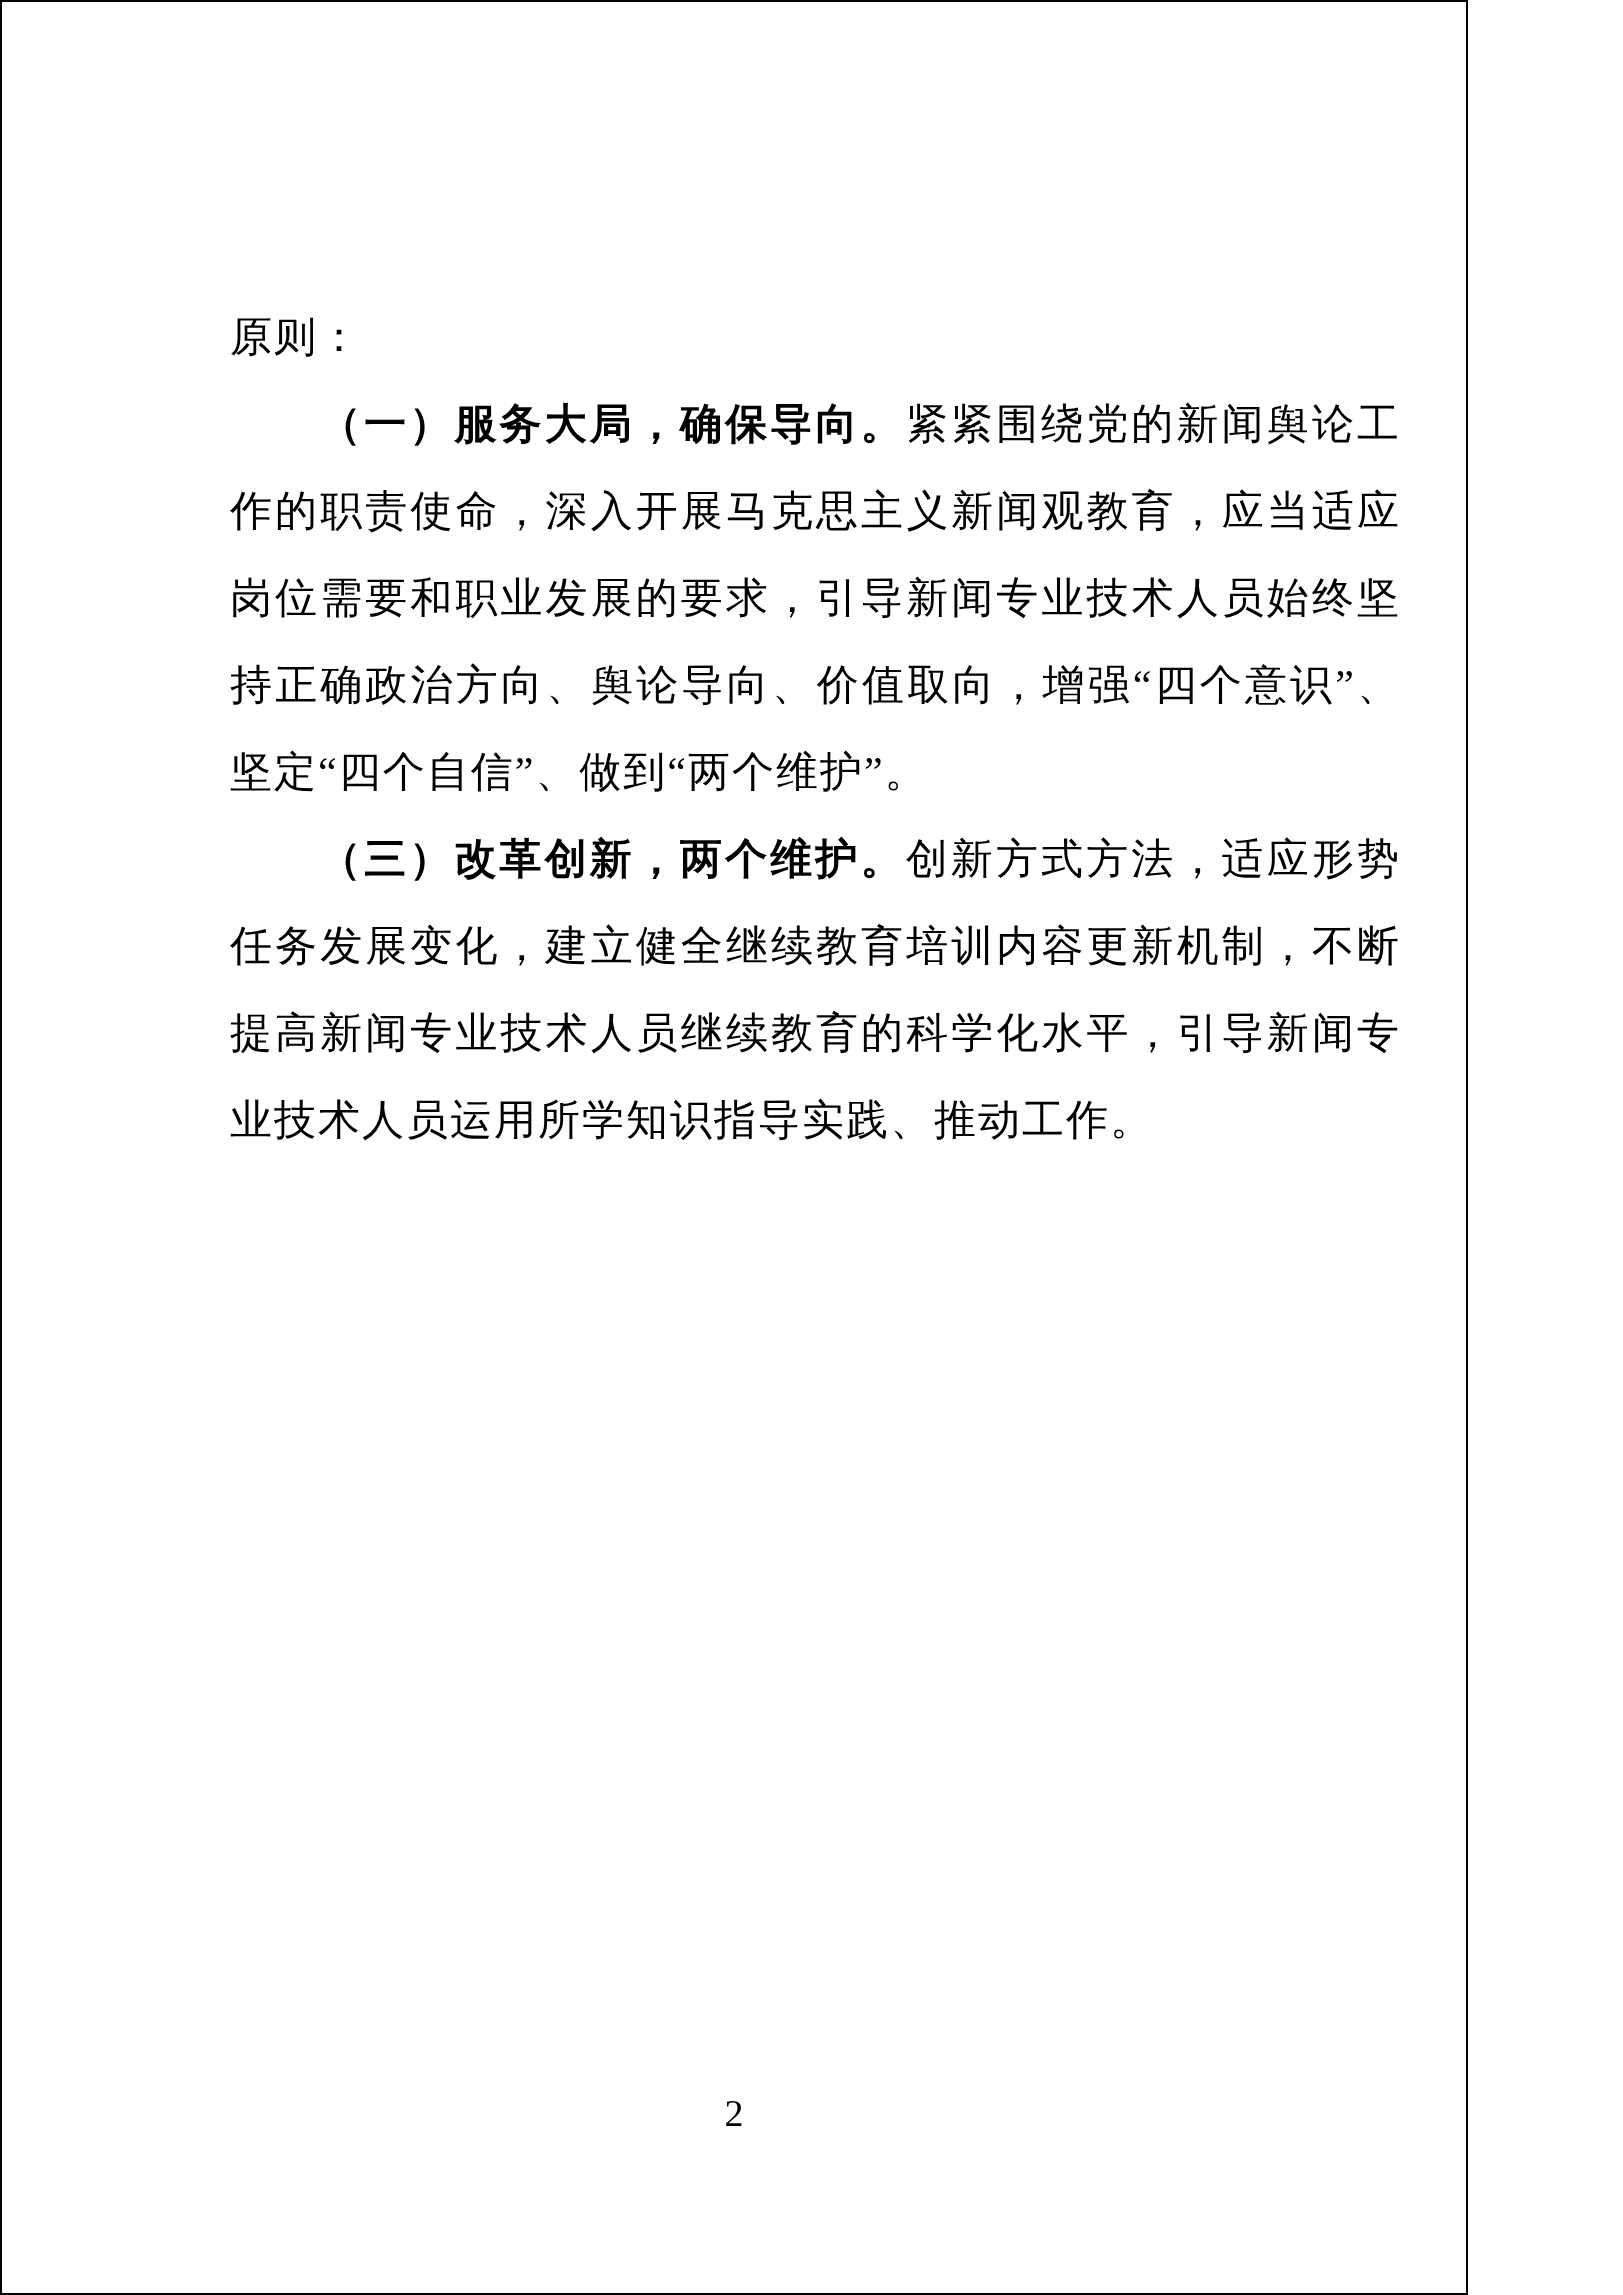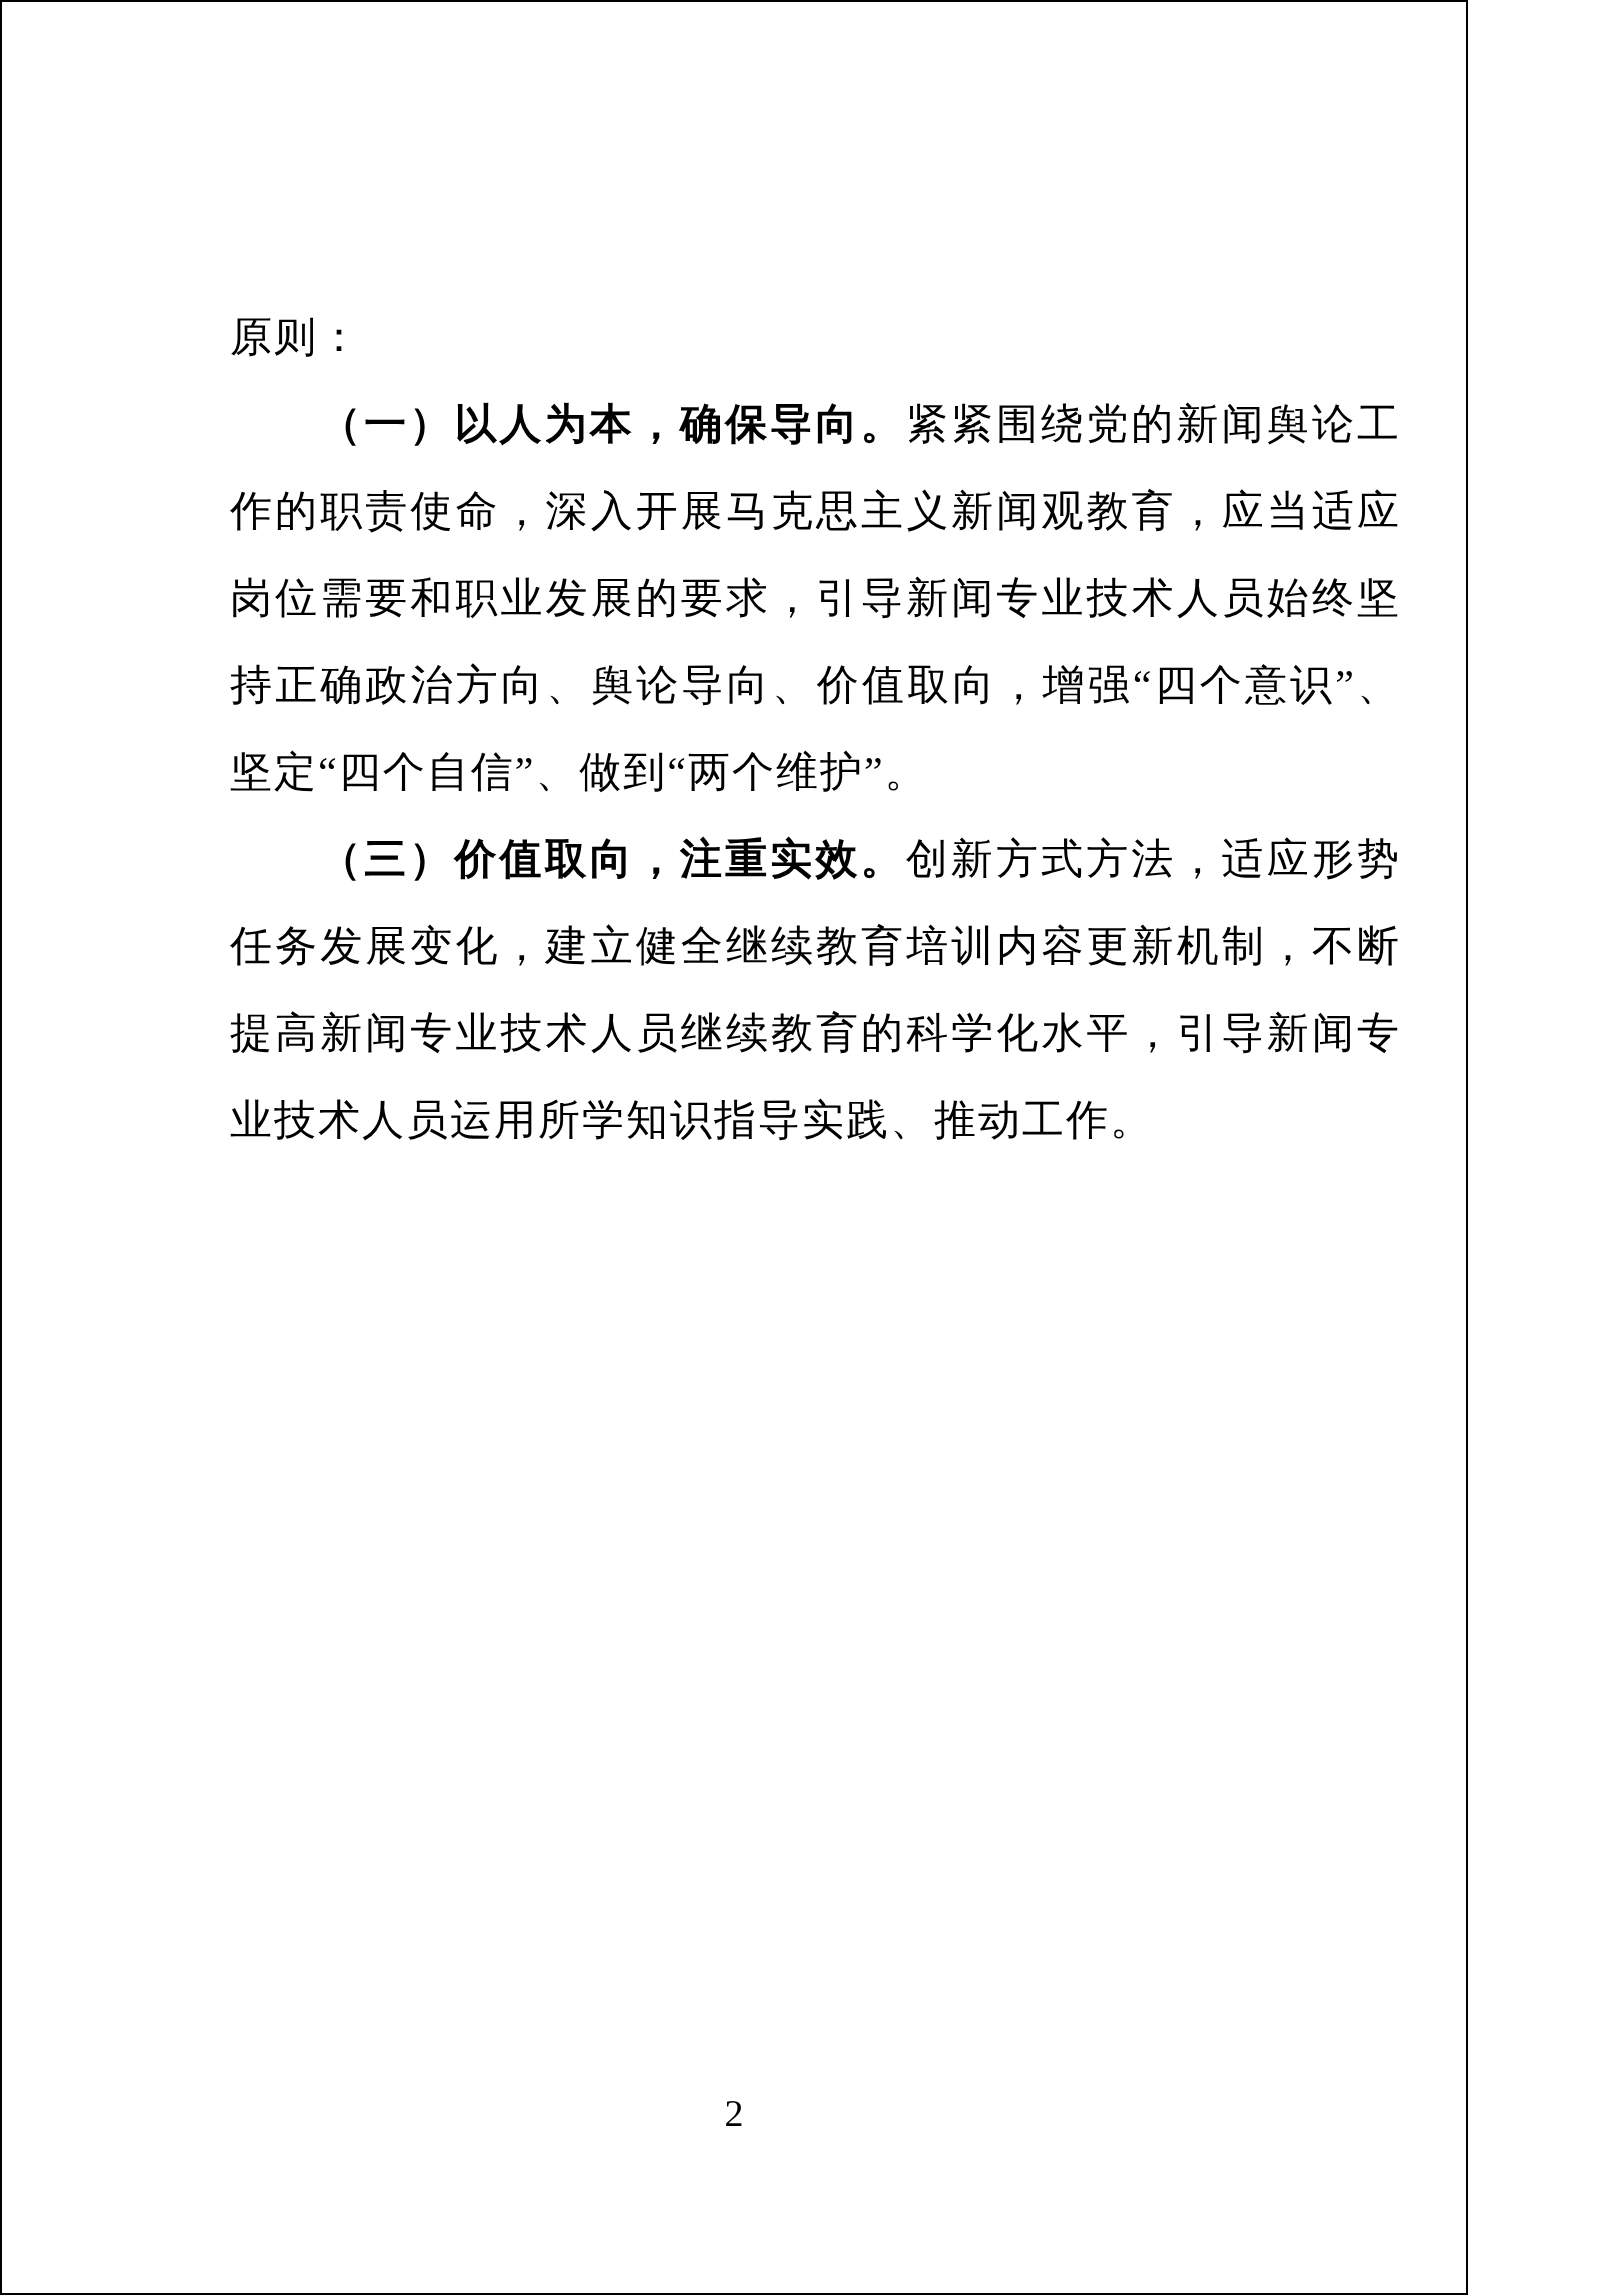--- a/index.html
+++ b/index.html
@@ -68,23 +68,23 @@
   }
 </style>
 </head>
 <body>
 
 <div class="page">
   <div class="text-block">
 
     <p class="para"><span>原则：</span></p>
 
-    <p class="para indent"><span class="lead">（一）以人为本，确保导向。</span><span>紧紧围绕党的新闻舆论工作的职责使命，深入开展马克思主义新闻观教育，应当适应岗位需要和职业发展的要求，引导新闻专业技术人员始终坚持正确政治方向、舆论导向、价值取向，增强“四个意识”、坚定“四个自信”、做到“两个维护”。</span></p>
+    <p class="para indent"><span class="lead">（一）服务大局，确保导向。</span><span>紧紧围绕党的新闻舆论工作的职责使命，深入开展马克思主义新闻观教育，应当适应岗位需要和职业发展的要求，引导新闻专业技术人员始终坚持正确政治方向、舆论导向、价值取向，增强“四个意识”、坚定“四个自信”、做到“两个维护”。</span></p>
 
 
-    <p class="para indent"><span class="lead">（三）价值取向，注重实效。</span><span>创新方式方法，适应形势任务发展变化，建立健全继续教育培训内容更新机制，不断提高新闻专业技术人员继续教育的科学化水平，引导新闻专业技术人员运用所学知识指导实践、推动工作。</span></p>
+    <p class="para indent"><span class="lead">（三）改革创新，两个维护。</span><span>创新方式方法，适应形势任务发展变化，建立健全继续教育培训内容更新机制，不断提高新闻专业技术人员继续教育的科学化水平，引导新闻专业技术人员运用所学知识指导实践、推动工作。</span></p>
 
 
   </div>
 
   <div class="page-number">2</div>
 </div>
 
 
 </body></html>

